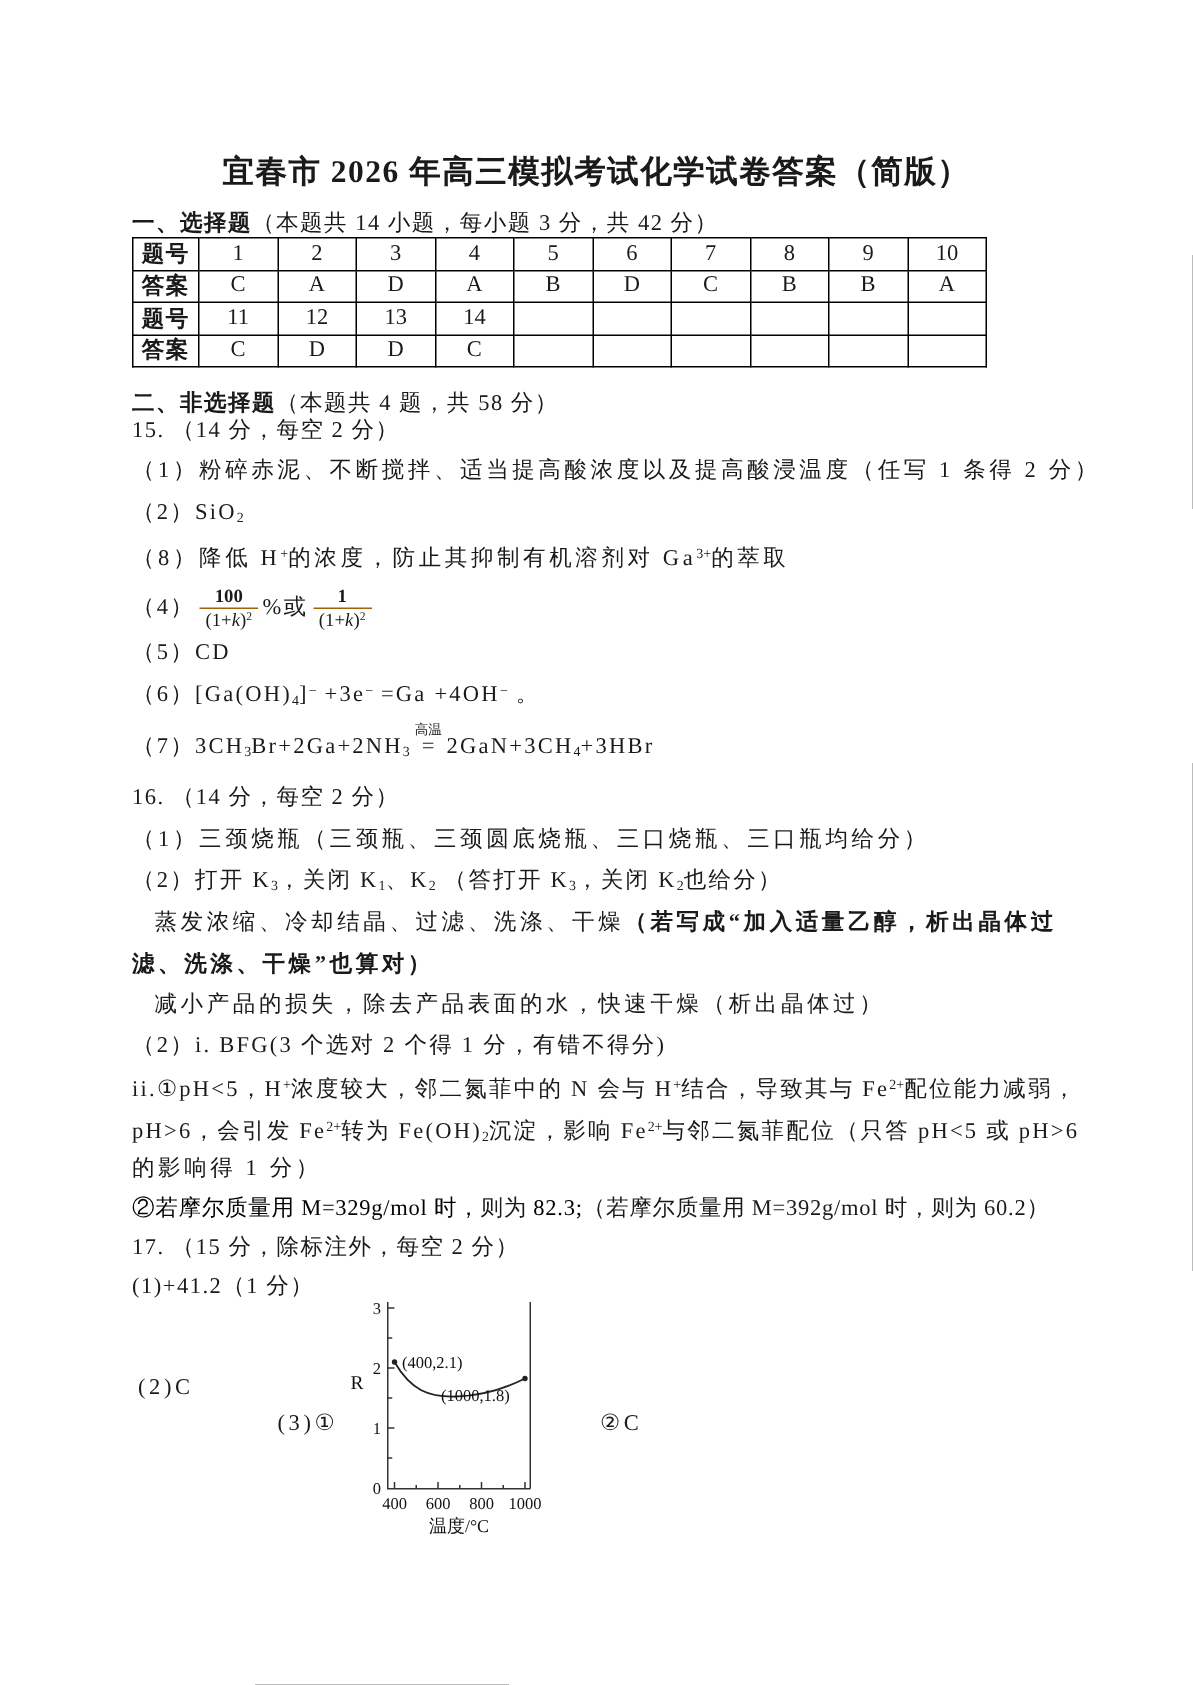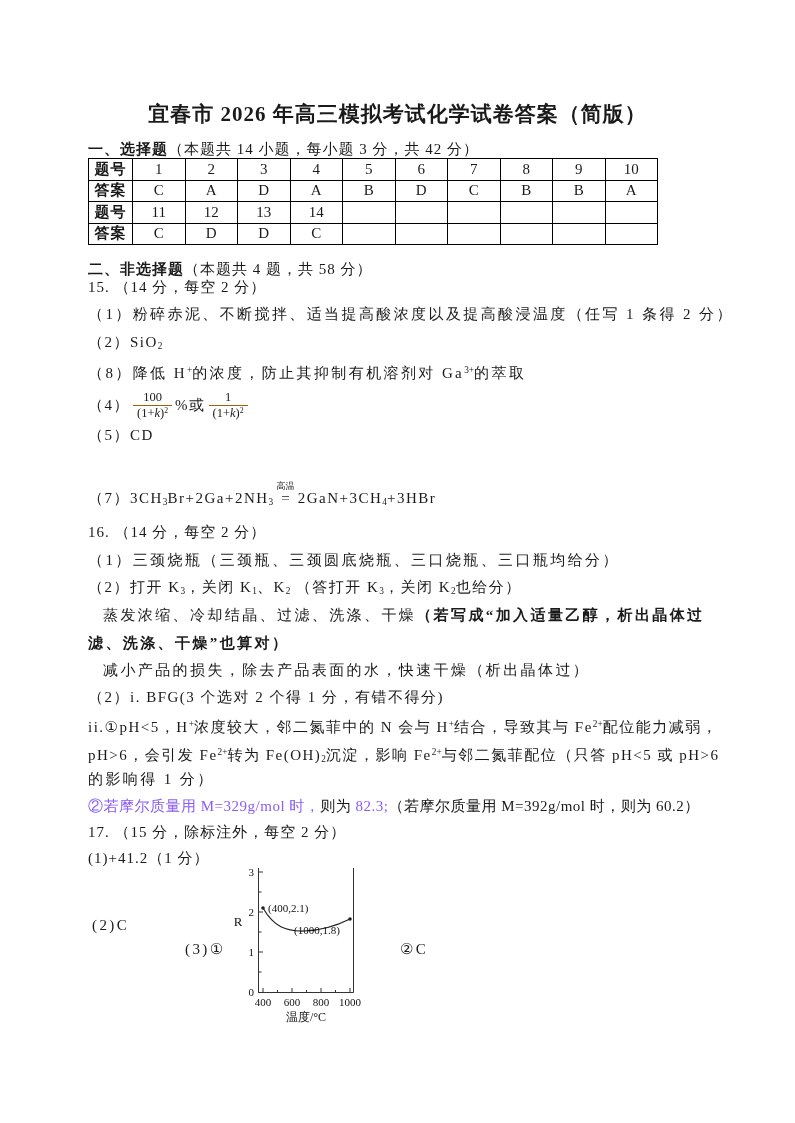--- a/index.html
+++ b/index.html
@@ -18,41 +18,41 @@
   }
   .line{
     position:absolute;left:88px;
     font-size:15px;line-height:20px;white-space:nowrap;letter-spacing:1.5px;
   }
   .sp{letter-spacing:2.4px;text-align:right;}
   .sp1{letter-spacing:1px;}
   .sp0{letter-spacing:0.5px;}
   .indent{left:103px;}
   .bold{font-weight:bold;}
-  .red{color:#8b5cf6;text-align:right;}
+  .red{color:#000000;text-align:right;}
   .it{font-style:italic;}
   sub{font-size:0.62em;vertical-align:-0.25em;letter-spacing:0;}
   sup{font-size:0.62em;vertical-align:0.5em;letter-spacing:0;}
   
   .anstable{
     position:absolute;left:88px;top:158px;
     border-collapse:collapse;table-layout:fixed;width:569px;
   }
   .anstable td{
     border:1px solid #000;height:20.5px;padding:0;
     text-align:center;font-size:15px;letter-spacing:0;
   }
   .anstable td.th{font-weight:bold;letter-spacing:1px;}
   .anstable col.c0{width:44px;}
   .anstable col.cn{width:52.5px;}
   
   .vcenter{display:flex;align-items:center;height:36px;}
   .frac{display:inline-block;vertical-align:middle;text-align:center;
         font-size:12.5px;line-height:1.15;margin:0 3px;letter-spacing:0;}
-  .frac .num{display:block;padding:0 4px;}
+  .frac .num{display:block;padding:0 4px;font-weight:bold;}
   .frac .den{display:block;border-top:1px solid #a16207;padding:0 4px;}
   
   .eq-over{display:inline-block;position:relative;margin:0 8px;letter-spacing:0;}
   .eq-cond{position:absolute;top:-12px;left:50%;transform:translateX(-50%);
            font-size:9px;letter-spacing:0;white-space:nowrap;}
   
   .chart{position:absolute;left:222px;top:860px;}
   .chart text{font-family:"Liberation Serif","DejaVu Serif",serif;fill:#111;}
 </style>
 </head>
@@ -152,20 +152,21 @@
       <span class="den"><span>(1+</span><span class="it">k</span><span>)</span><sup>2</sup></span>
     </span>
     <span>%或</span>
     <span class="frac">
       <span class="num">1</span>
       <span class="den"><span>(1+</span><span class="it">k</span><span>)</span><sup>2</sup></span>
     </span>
   </div>
 
   <div class="line" style="top:425px">（5）CD</div>
+  <div class="line" style="top:451px"><span>（6）[Ga(OH)</span><sub>4</sub><span>]</span><sup>−</sup><span> +3e</span><sup>−</sup><span> =Ga +4OH</span><sup>−</sup><span> 。</span></div>
 
   <div class="line" style="top:488px">
     <span><span>（7）3CH</span><sub>3</sub><span>Br+2Ga+2NH</span><sub>3</sub></span><span class="eq-over"><span class="eq-cond">高温</span><span>=</span></span><span><span>2GaN+3CH</span><sub>4</sub><span>+3HBr</span></span>
   </div>
 
   <div class="line sp1" style="top:522px">16. （14 分，每空 2 分）</div>
   <div class="line sp" style="top:550px">（1）三颈烧瓶（三颈瓶、三颈圆底烧瓶、三口烧瓶、三口瓶均给分）</div>
   <div class="line" style="top:577px"><span>（2）打开 K</span><sub>3</sub><span>，关闭 K</span><sub>1</sub><span>、K</span><sub>2</sub><span> （答打开 K</span><sub>3</sub><span>，关闭 K</span><sub>2</sub><span>也给分）</span></div>
   <div class="line sp indent" style="top:605px"><span>蒸发浓缩、冷却结晶、过滤、洗涤、干燥</span><span class="bold">（若写成“加入适量乙醇，析出晶体过</span></div>
   <div class="line sp" style="top:633px"><span class="bold">滤、洗涤、干燥”也算对）</span></div>

